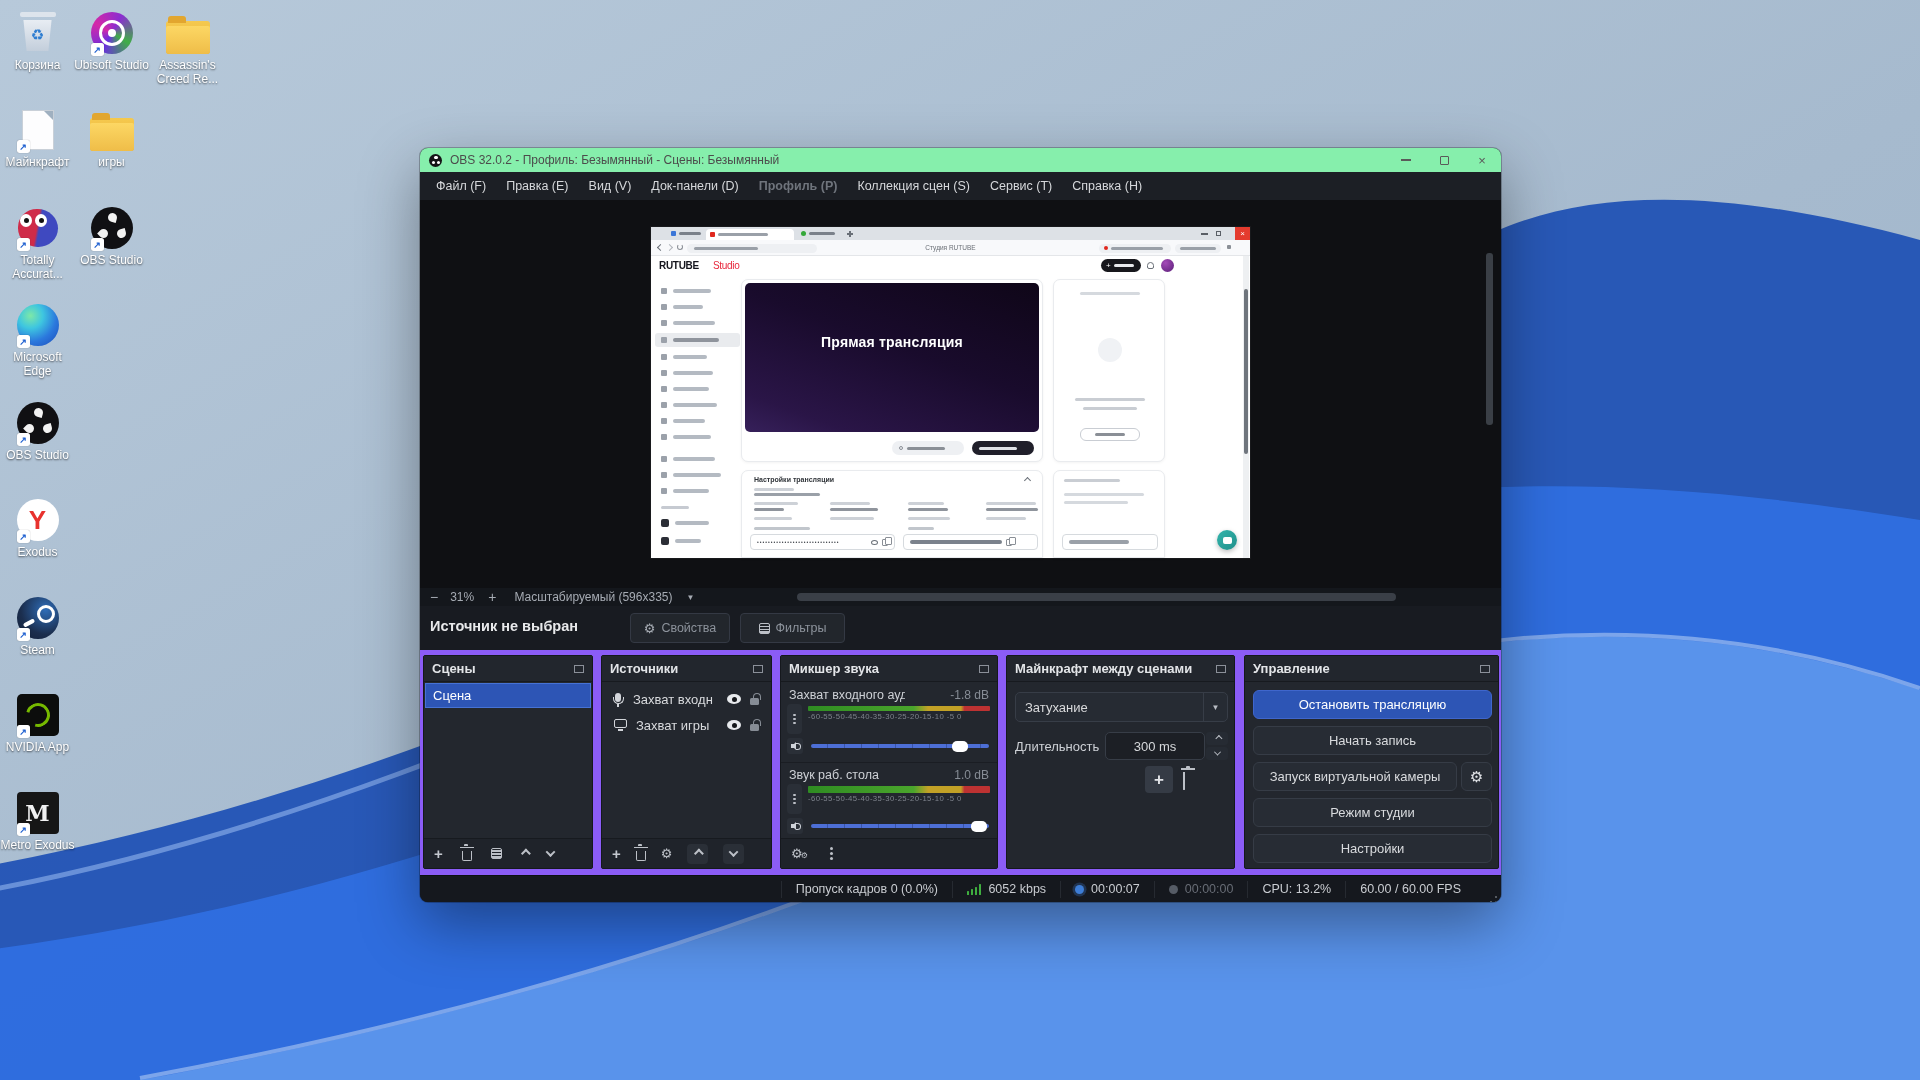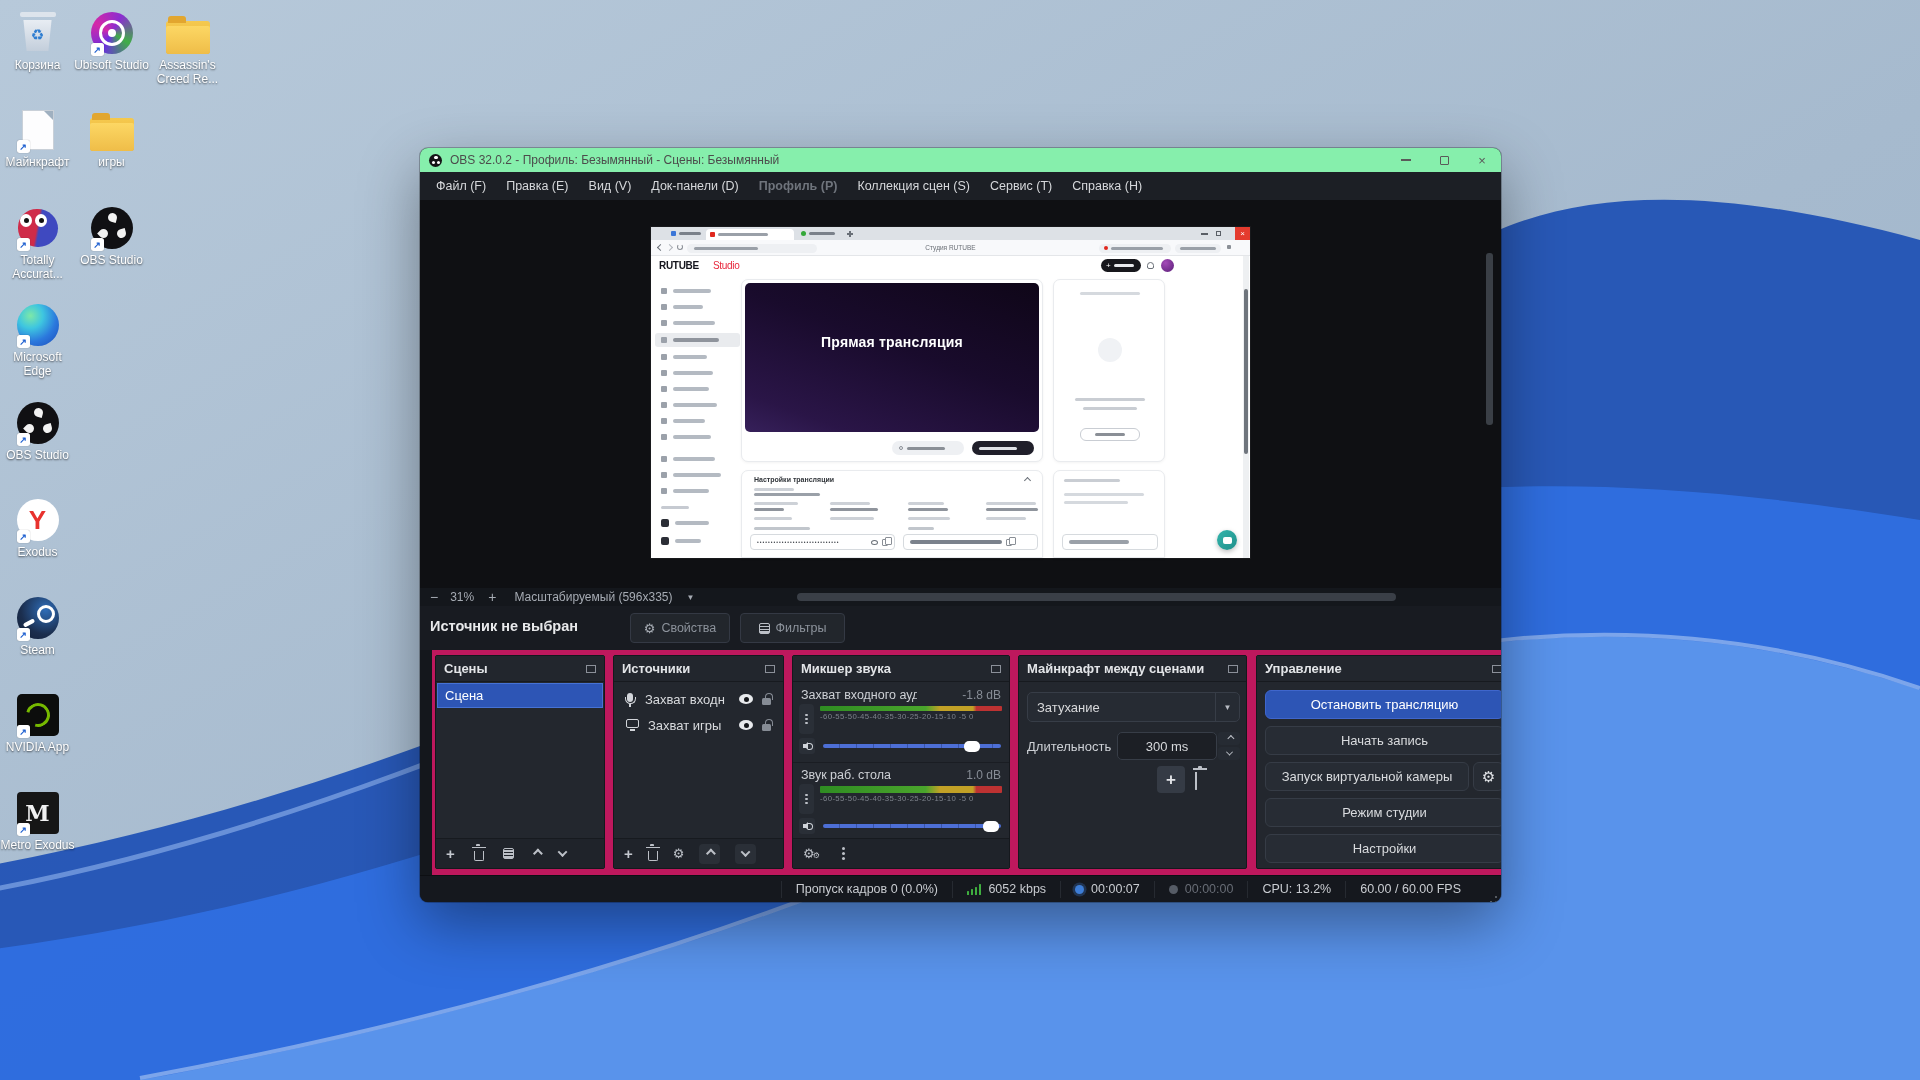--- a/index.html
+++ b/index.html
@@ -76,21 +76,21 @@
   .zr { color:#a6abb3; font-size:12px; }
   .hthumb { position:absolute; left:377px; top:5px; width:599px; height:8px; background:#3a3f47; border-radius:4px; }
 
   
   .sourcerow { position:absolute; left:0; top:458px; width:100%; height:44px; background:#181b21; }
   .src-label { position:absolute; left:10px; top:12px; font-size:14.5px; font-weight:bold; color:#e8e9eb; }
   .src-btn { position:absolute; top:7px; height:30px; background:#22262c; border:1px solid #343944; border-radius:4px;
              display:flex; align-items:center; justify-content:center; gap:6px; color:#8d939c; font-size:12.5px; }
 
   
-  .dock { position:absolute; left:0; top:502px; width:100%; height:225px; background:#be185d;margin-left:12px; }
+  .dock { position:absolute; left:0; top:502px; width:100%; height:225px; background:#8b5cf6; }
   .panel { position:absolute; top:5px; height:214px; background:#23272e; border:1px solid #15181d; border-radius:2px; }
   .phead { position:absolute; left:0; top:0; right:0; height:26px; background:#22262d; border-bottom:1px solid #171a1f;
            display:flex; align-items:center; padding:0 8px; }
   .phead .t { font-size:13px; font-weight:bold; color:#e3e5e8; flex:1; }
   .i-pop { position:relative; width:10px; height:8px; }
   .i-pop::before { content:""; position:absolute; left:0; bottom:0; width:8px; height:6px; border:1.2px solid #8b9099; }
   .i-pop::after { content:""; position:absolute; right:0; top:0; width:8px; height:6px; border:1.2px solid #8b9099; background:#22262d; }
   .ptool { position:absolute; left:0; bottom:0; right:0; height:30px; border-top:1px solid #171a1f; background:#1f232a;
            display:flex; align-items:center; padding:0 10px; gap:19px; }
 

